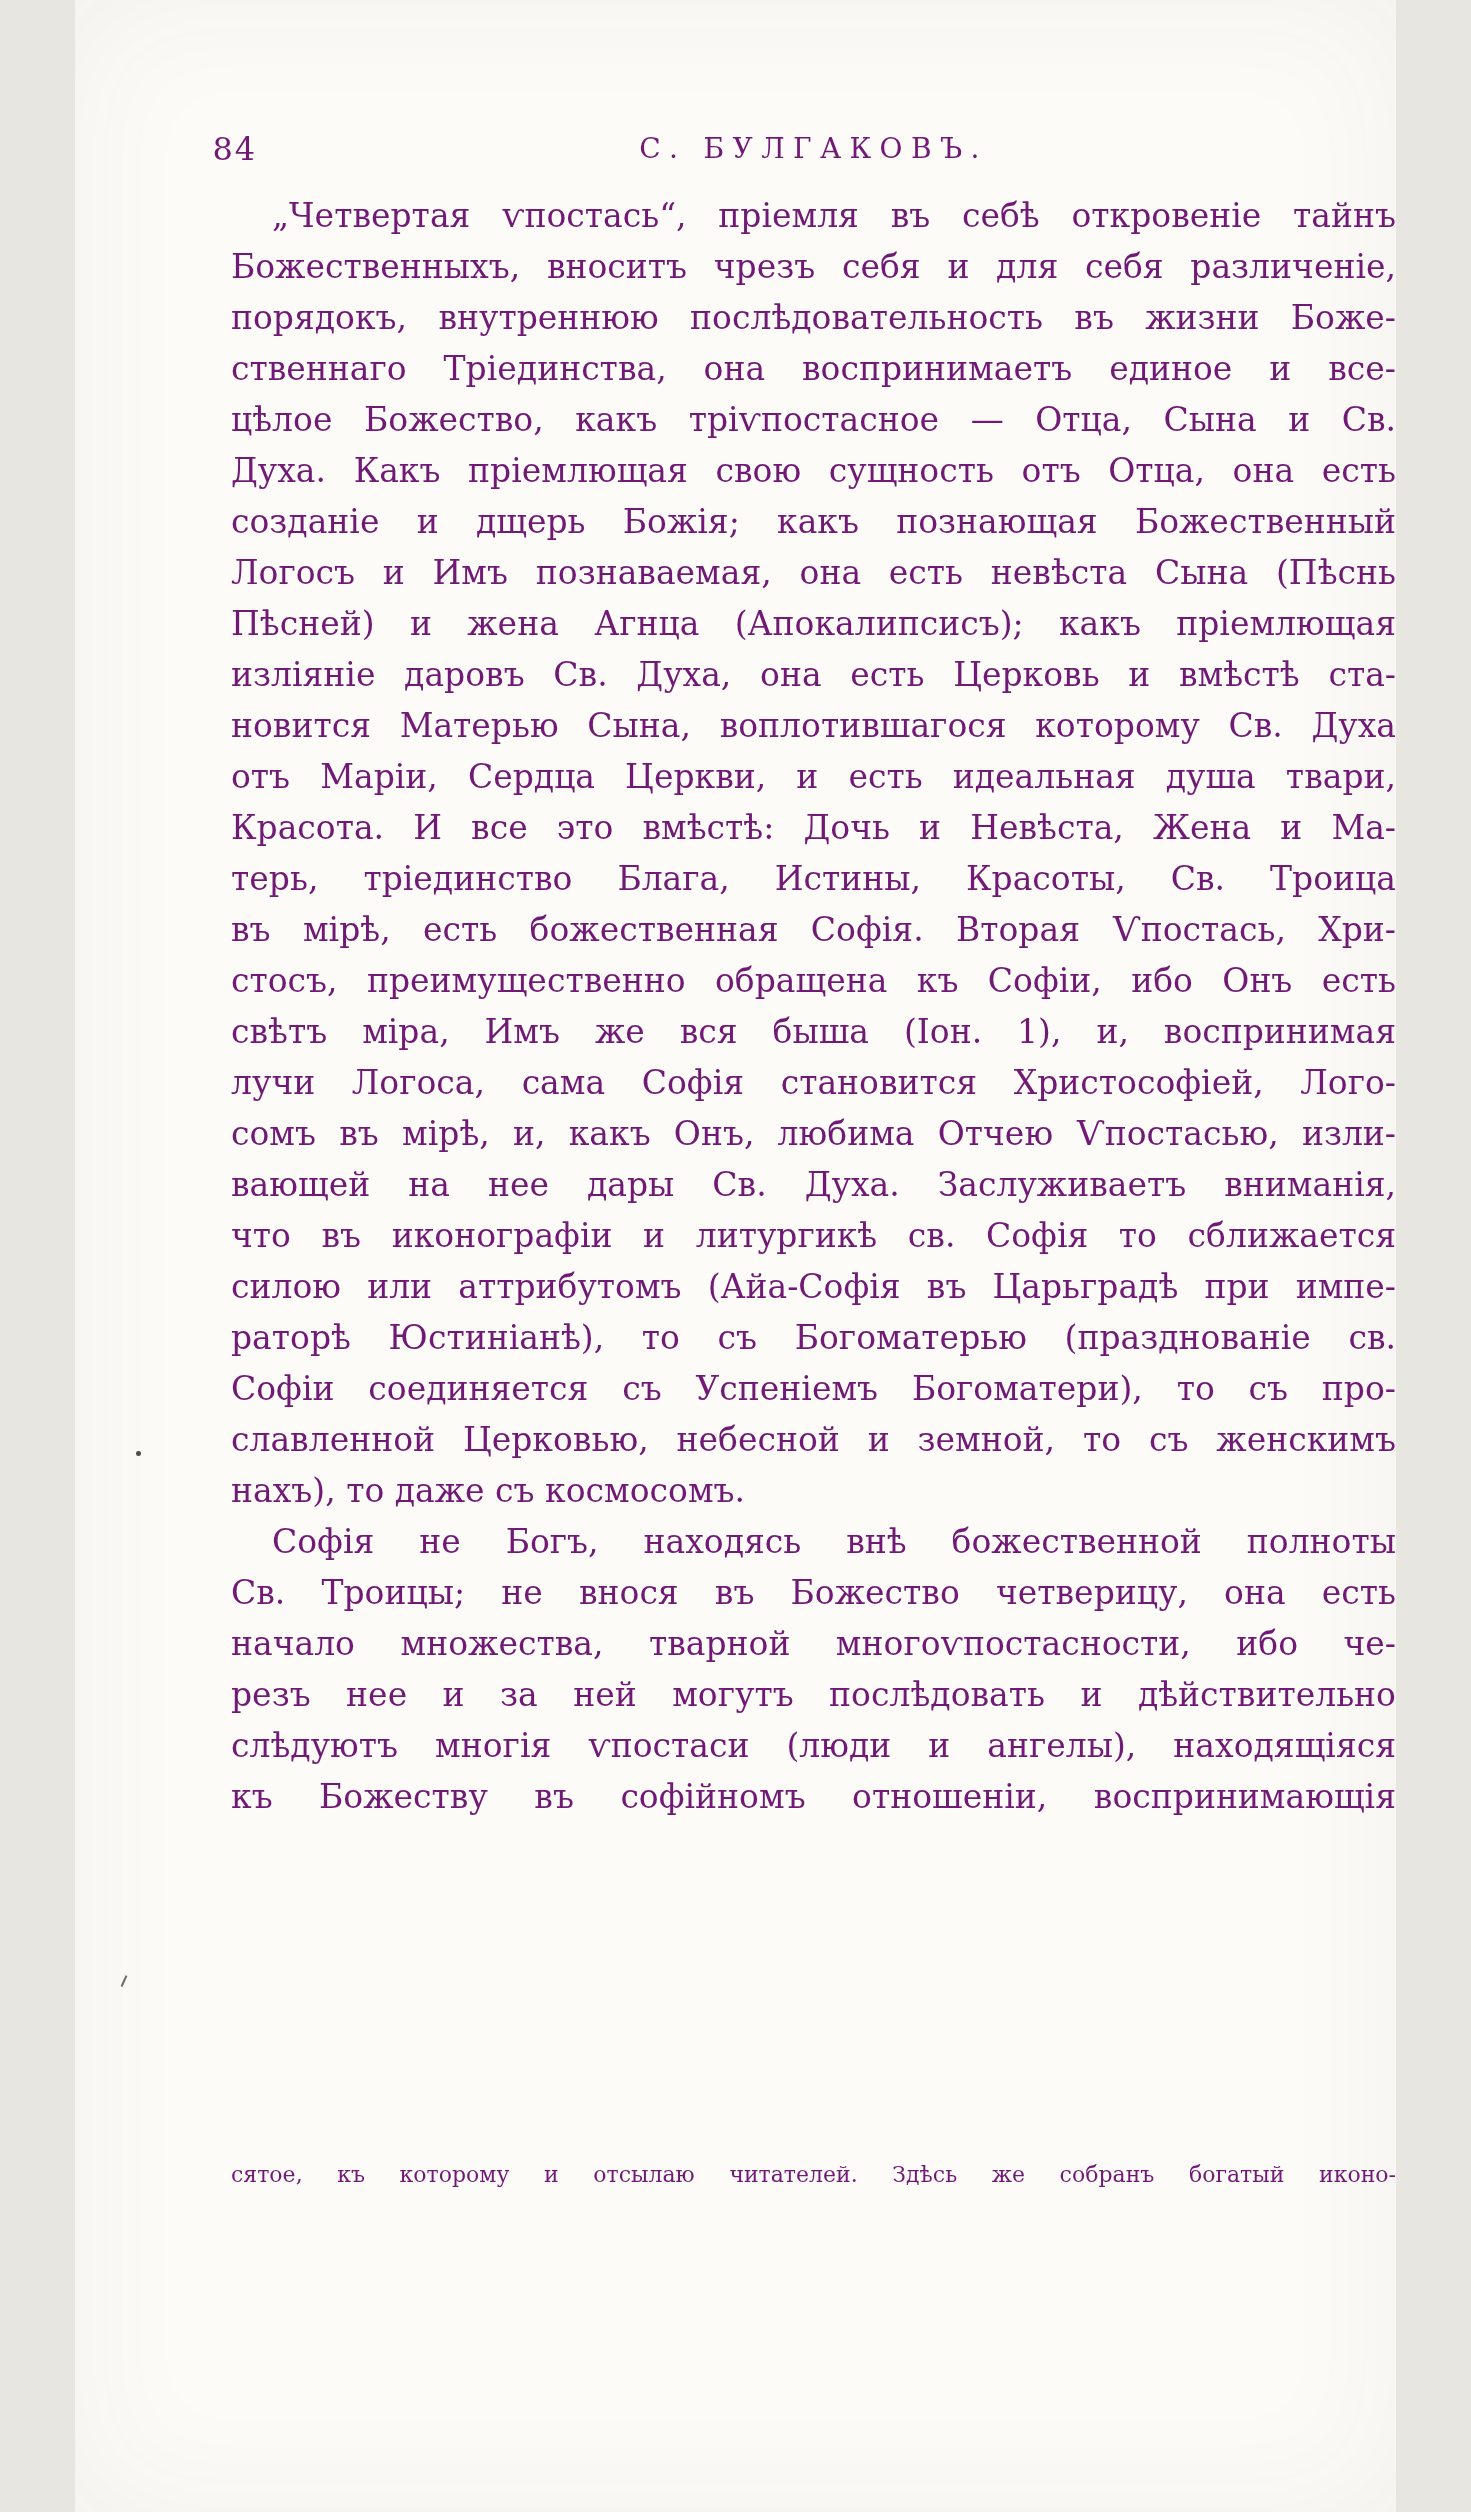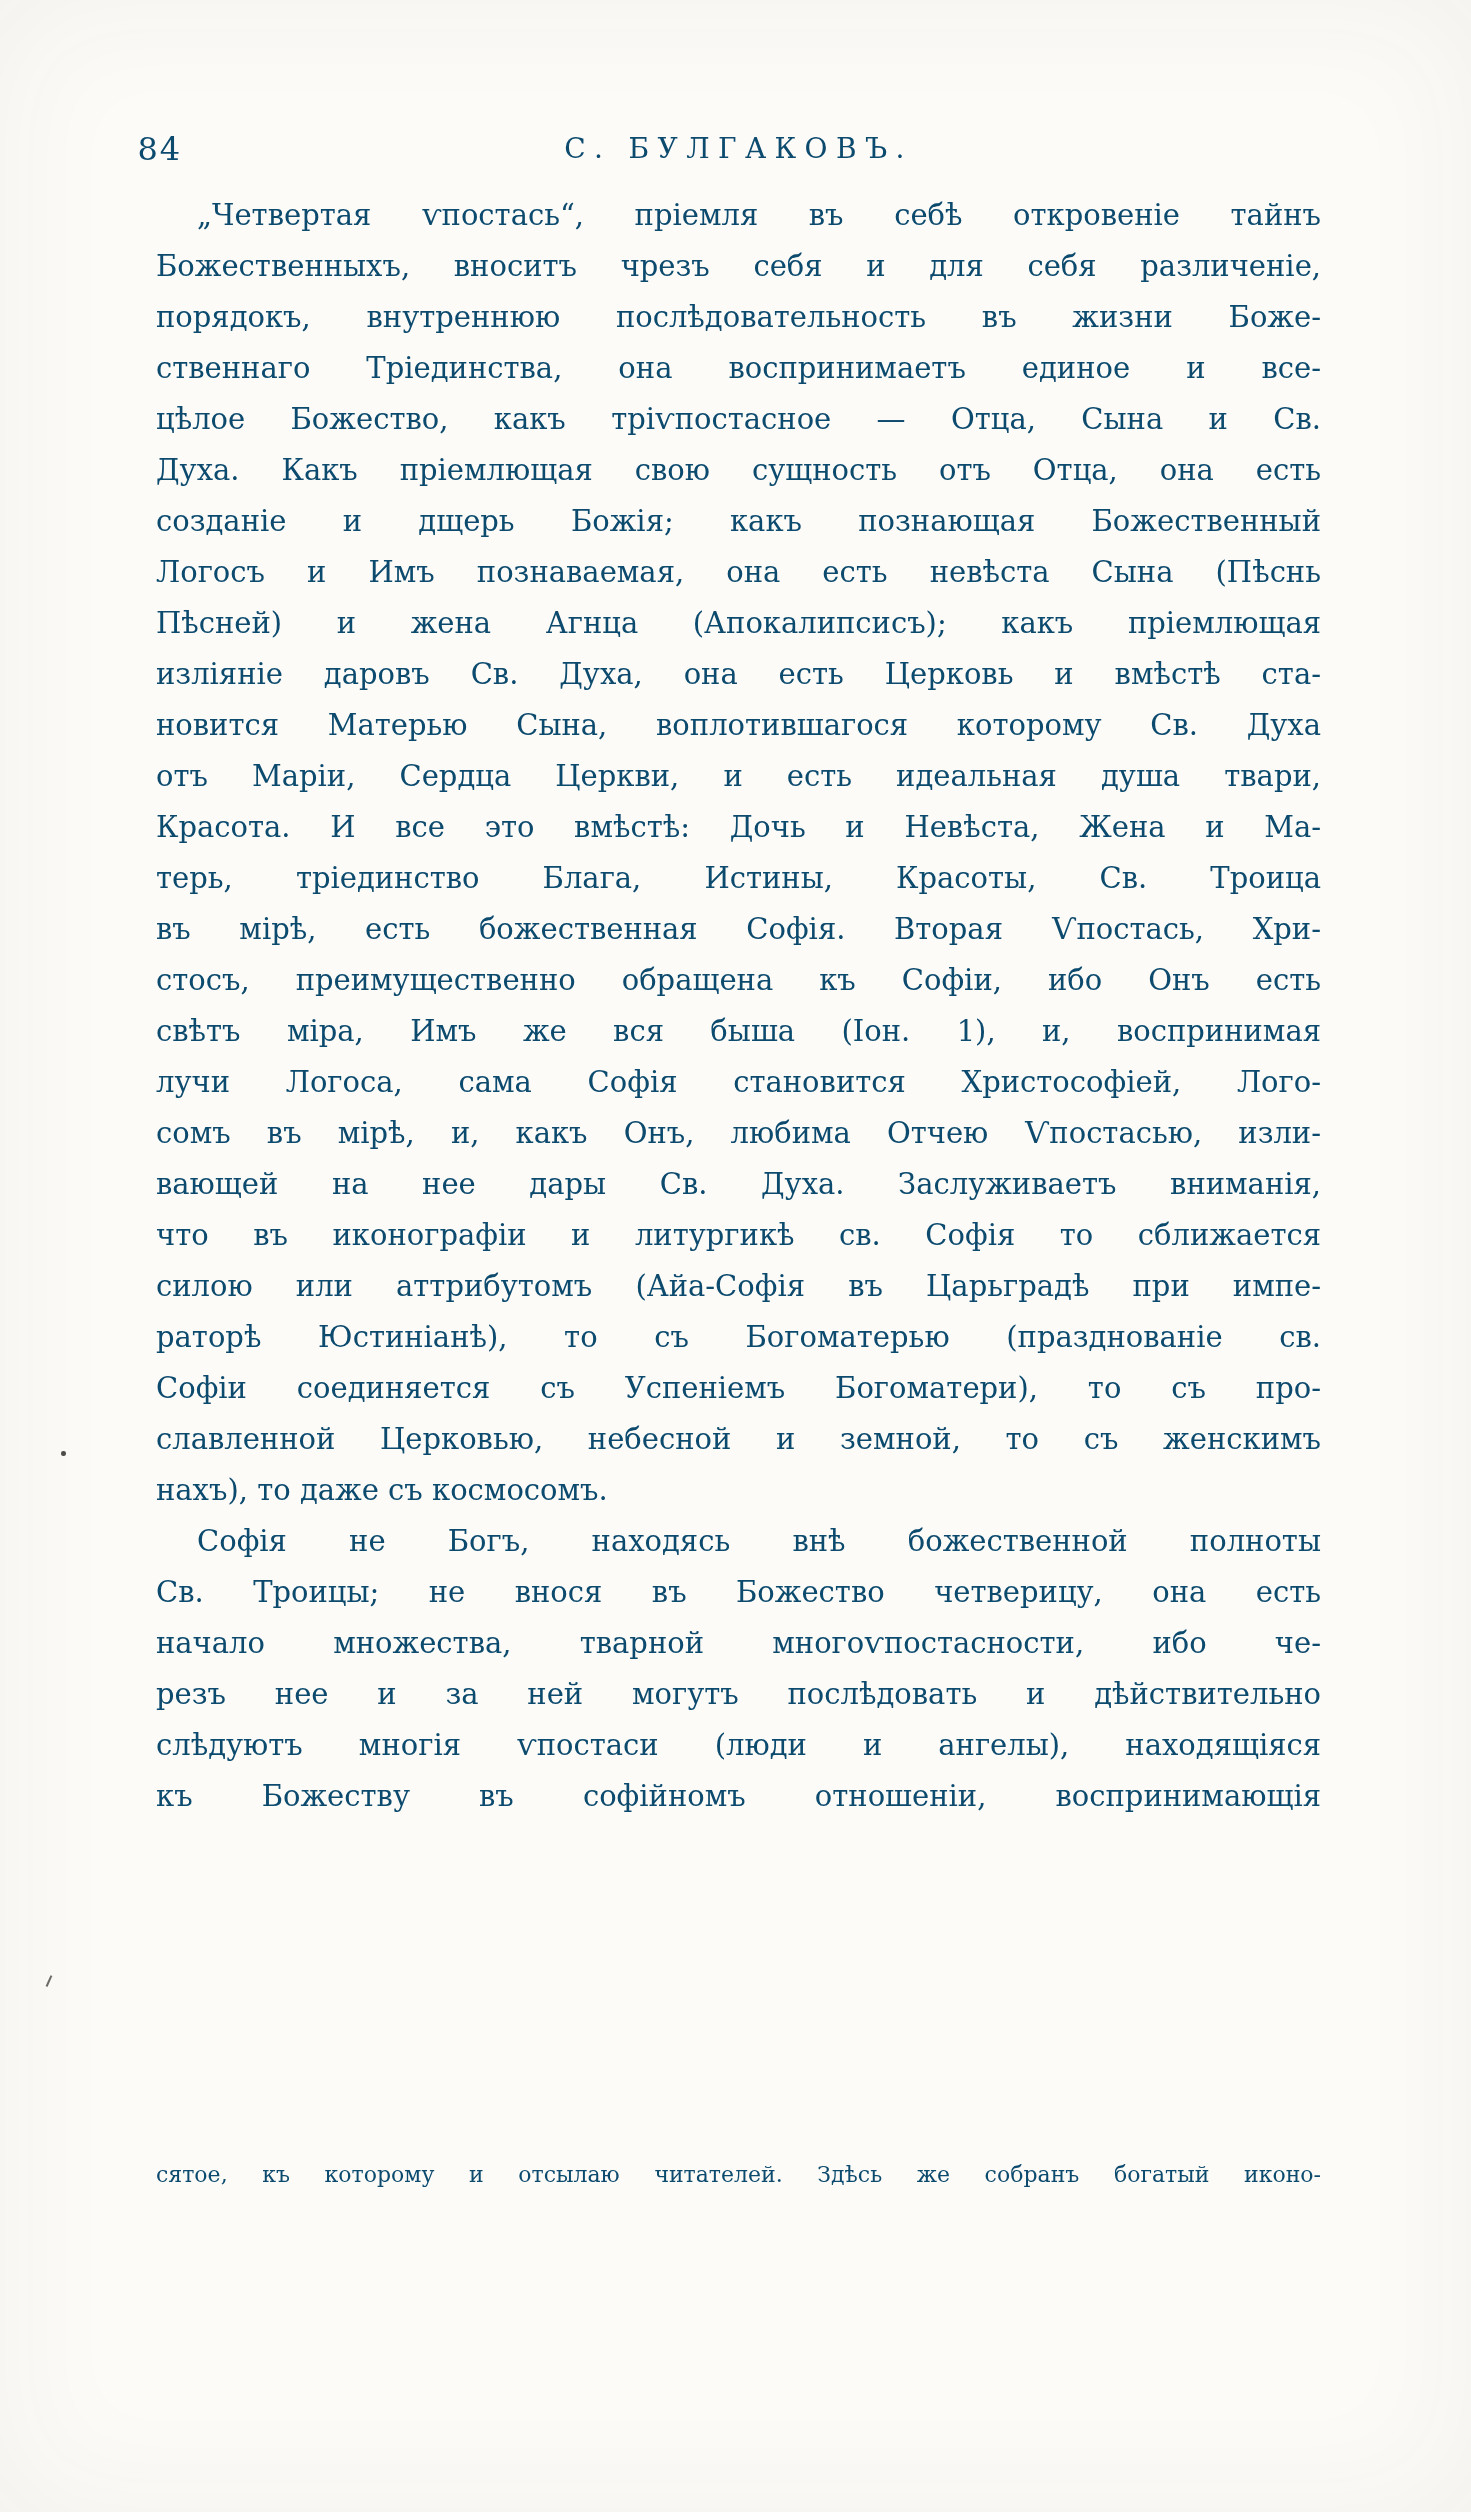--- a/index.html
+++ b/index.html
@@ -2,27 +2,27 @@
 <html style="font-size:15px"><head>
 <meta charset="utf-8">
 <style>
   html, body {
     margin: 0;
     padding: 0;
     background: #e8e6e1;
   }
   .page {
     position: relative;
-    width: 1471px;
+    width: 1321px;
     height: 2512px;
     margin: 0 auto;
     background: #fcfbf8;
     overflow: hidden;
     font-family: "DejaVu Serif", "Liberation Serif", serif;
-    color: #0c4a6e;
+    color: #701a75;
     box-shadow: inset 0 0 130px rgba(60,55,45,0.05);
   }
   .content {
     position: absolute;
     left: 156px;
     top: 130px;
     width: 1165px;
   }
   .page-header {
     position: relative;
@@ -41,21 +41,21 @@
     right: 0;
     top: 1.9px;
     text-align: center;
     font-size: 28px;
     letter-spacing: 8.4px;
   }
   .body-text {
     margin-top: 1.9px;
   }
   .line {
-    font-size: 29px;
+    font-size: 33px;
     line-height: 51px;
     text-align: justify;
     text-align-last: justify;
   }
   .line.indent {
     text-indent: 41px;
   }
   .line.last {
     text-align-last: left;
   }

